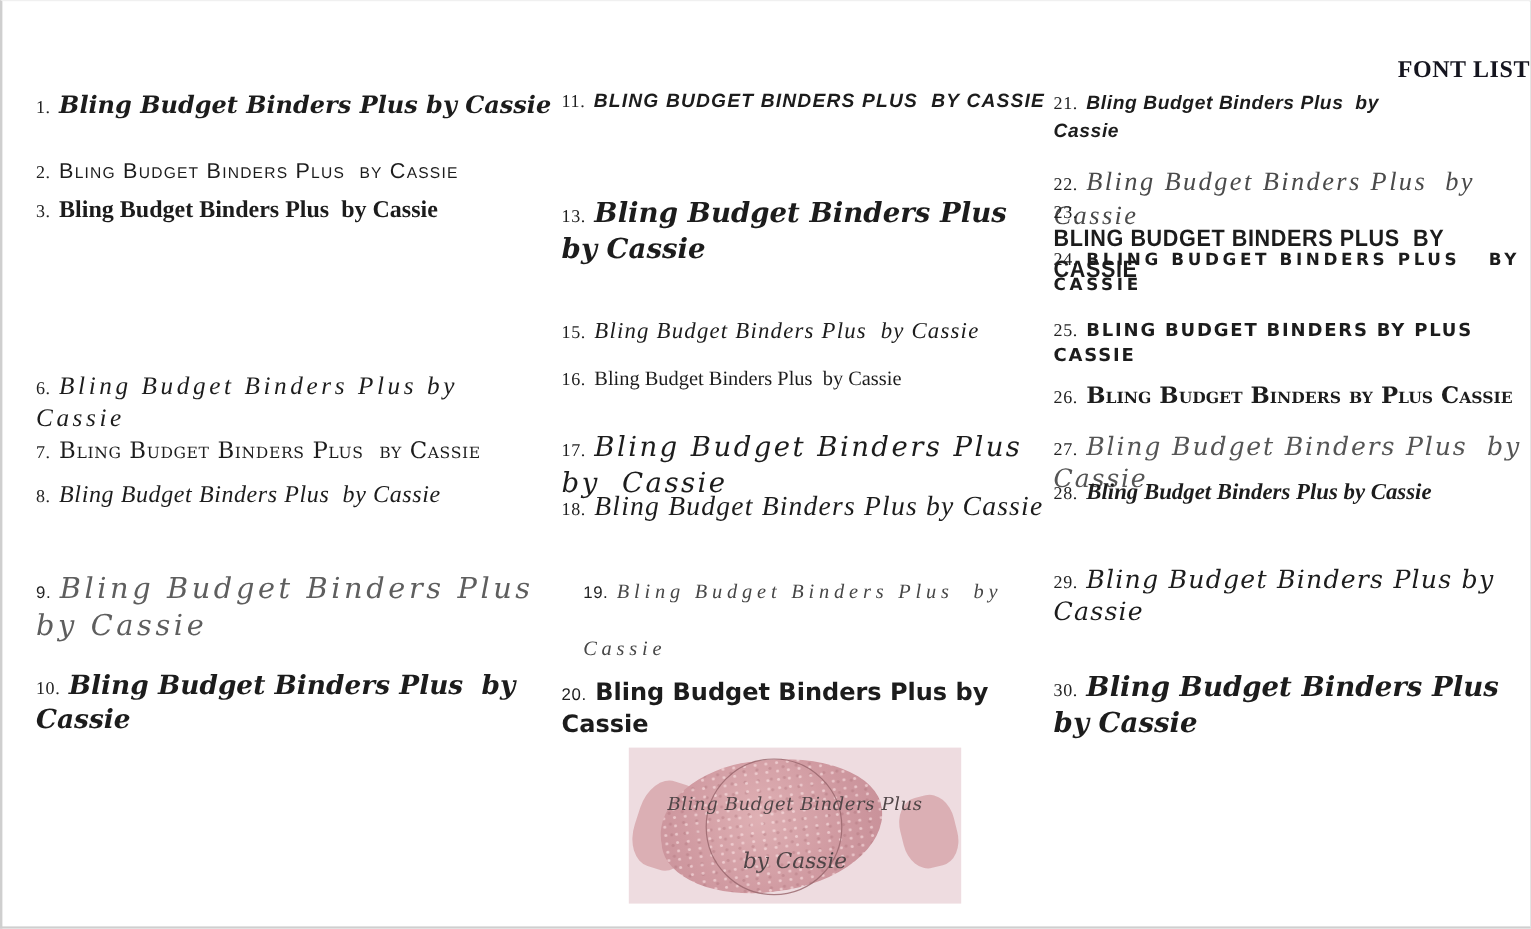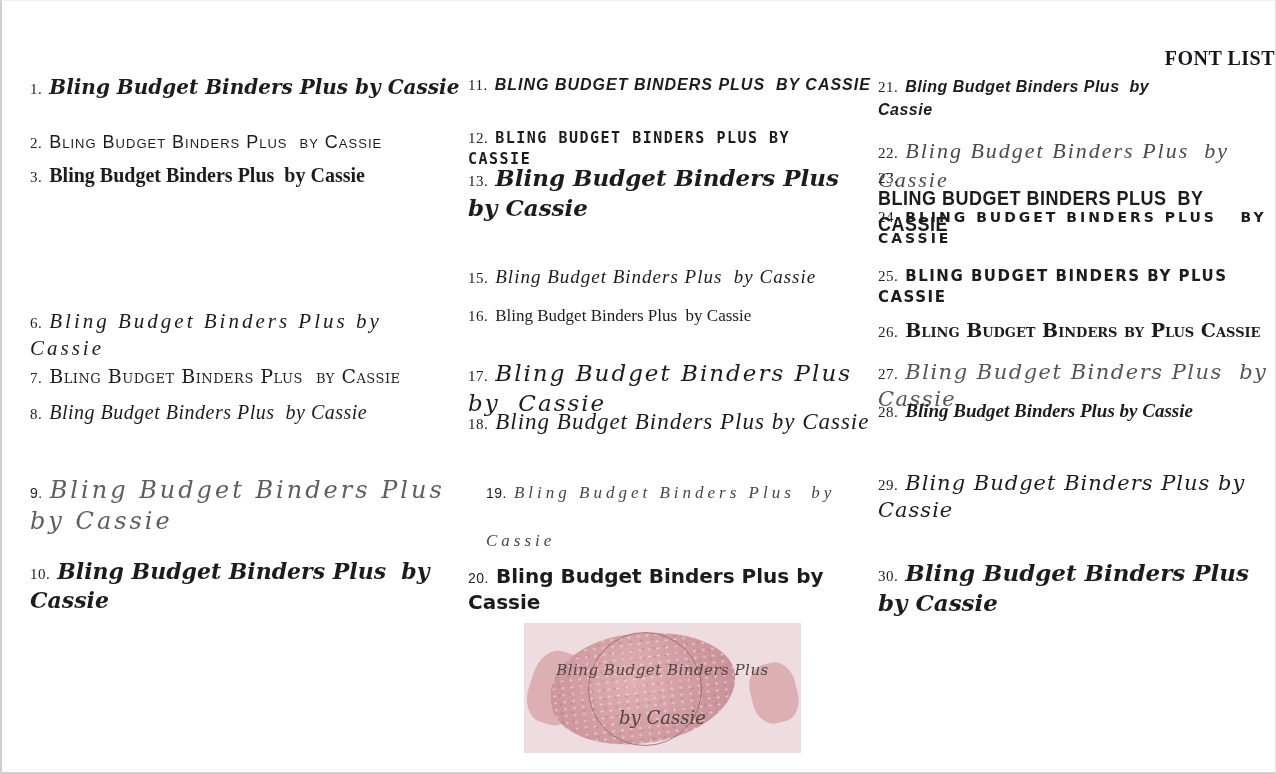--- a/index.html
+++ b/index.html
@@ -113,24 +113,20 @@
   <div class="item" style="left:28px;top:474px;width:436px">
     <span class="num num-sans">9.</span><span class="sample f9">Bling Budget Binders Plus  by Cassie</span>
   </div>
   <div class="item" style="left:28px;top:556px;width:430px">
     <span class="num">10.</span><span class="sample f10">Bling Budget Binders Plus  by Cassie</span>
   </div>
 
   <div class="item" style="left:466px;top:74px;width:404px">
     <span class="num">11.</span><span class="sample f11">Bling Budget Binders Plus  by Cassie</span>
   </div>
-  <div class="item" style="left:466px;top:127px;width:400px">
-    <span class="num">12.</span><span class="sample f12">Bling Budget Binders Plus by
-Cassie</span>
-  </div>
   <div class="item" style="left:466px;top:162px;width:404px">
     <span class="num">13.</span><span class="sample f13">Bling Budget Binders Plus  by Cassie</span>
   </div>
   <div class="item" style="left:466px;top:264px;width:404px">
     <span class="num">15.</span><span class="sample f15">Bling Budget Binders Plus  by Cassie</span>
   </div>
   <div class="item" style="left:466px;top:304px;width:404px">
     <span class="num">16.</span><span class="sample f16">Bling Budget Binders Plus  by Cassie</span>
   </div>
   <div class="item" style="left:466px;top:358px;width:410px">

